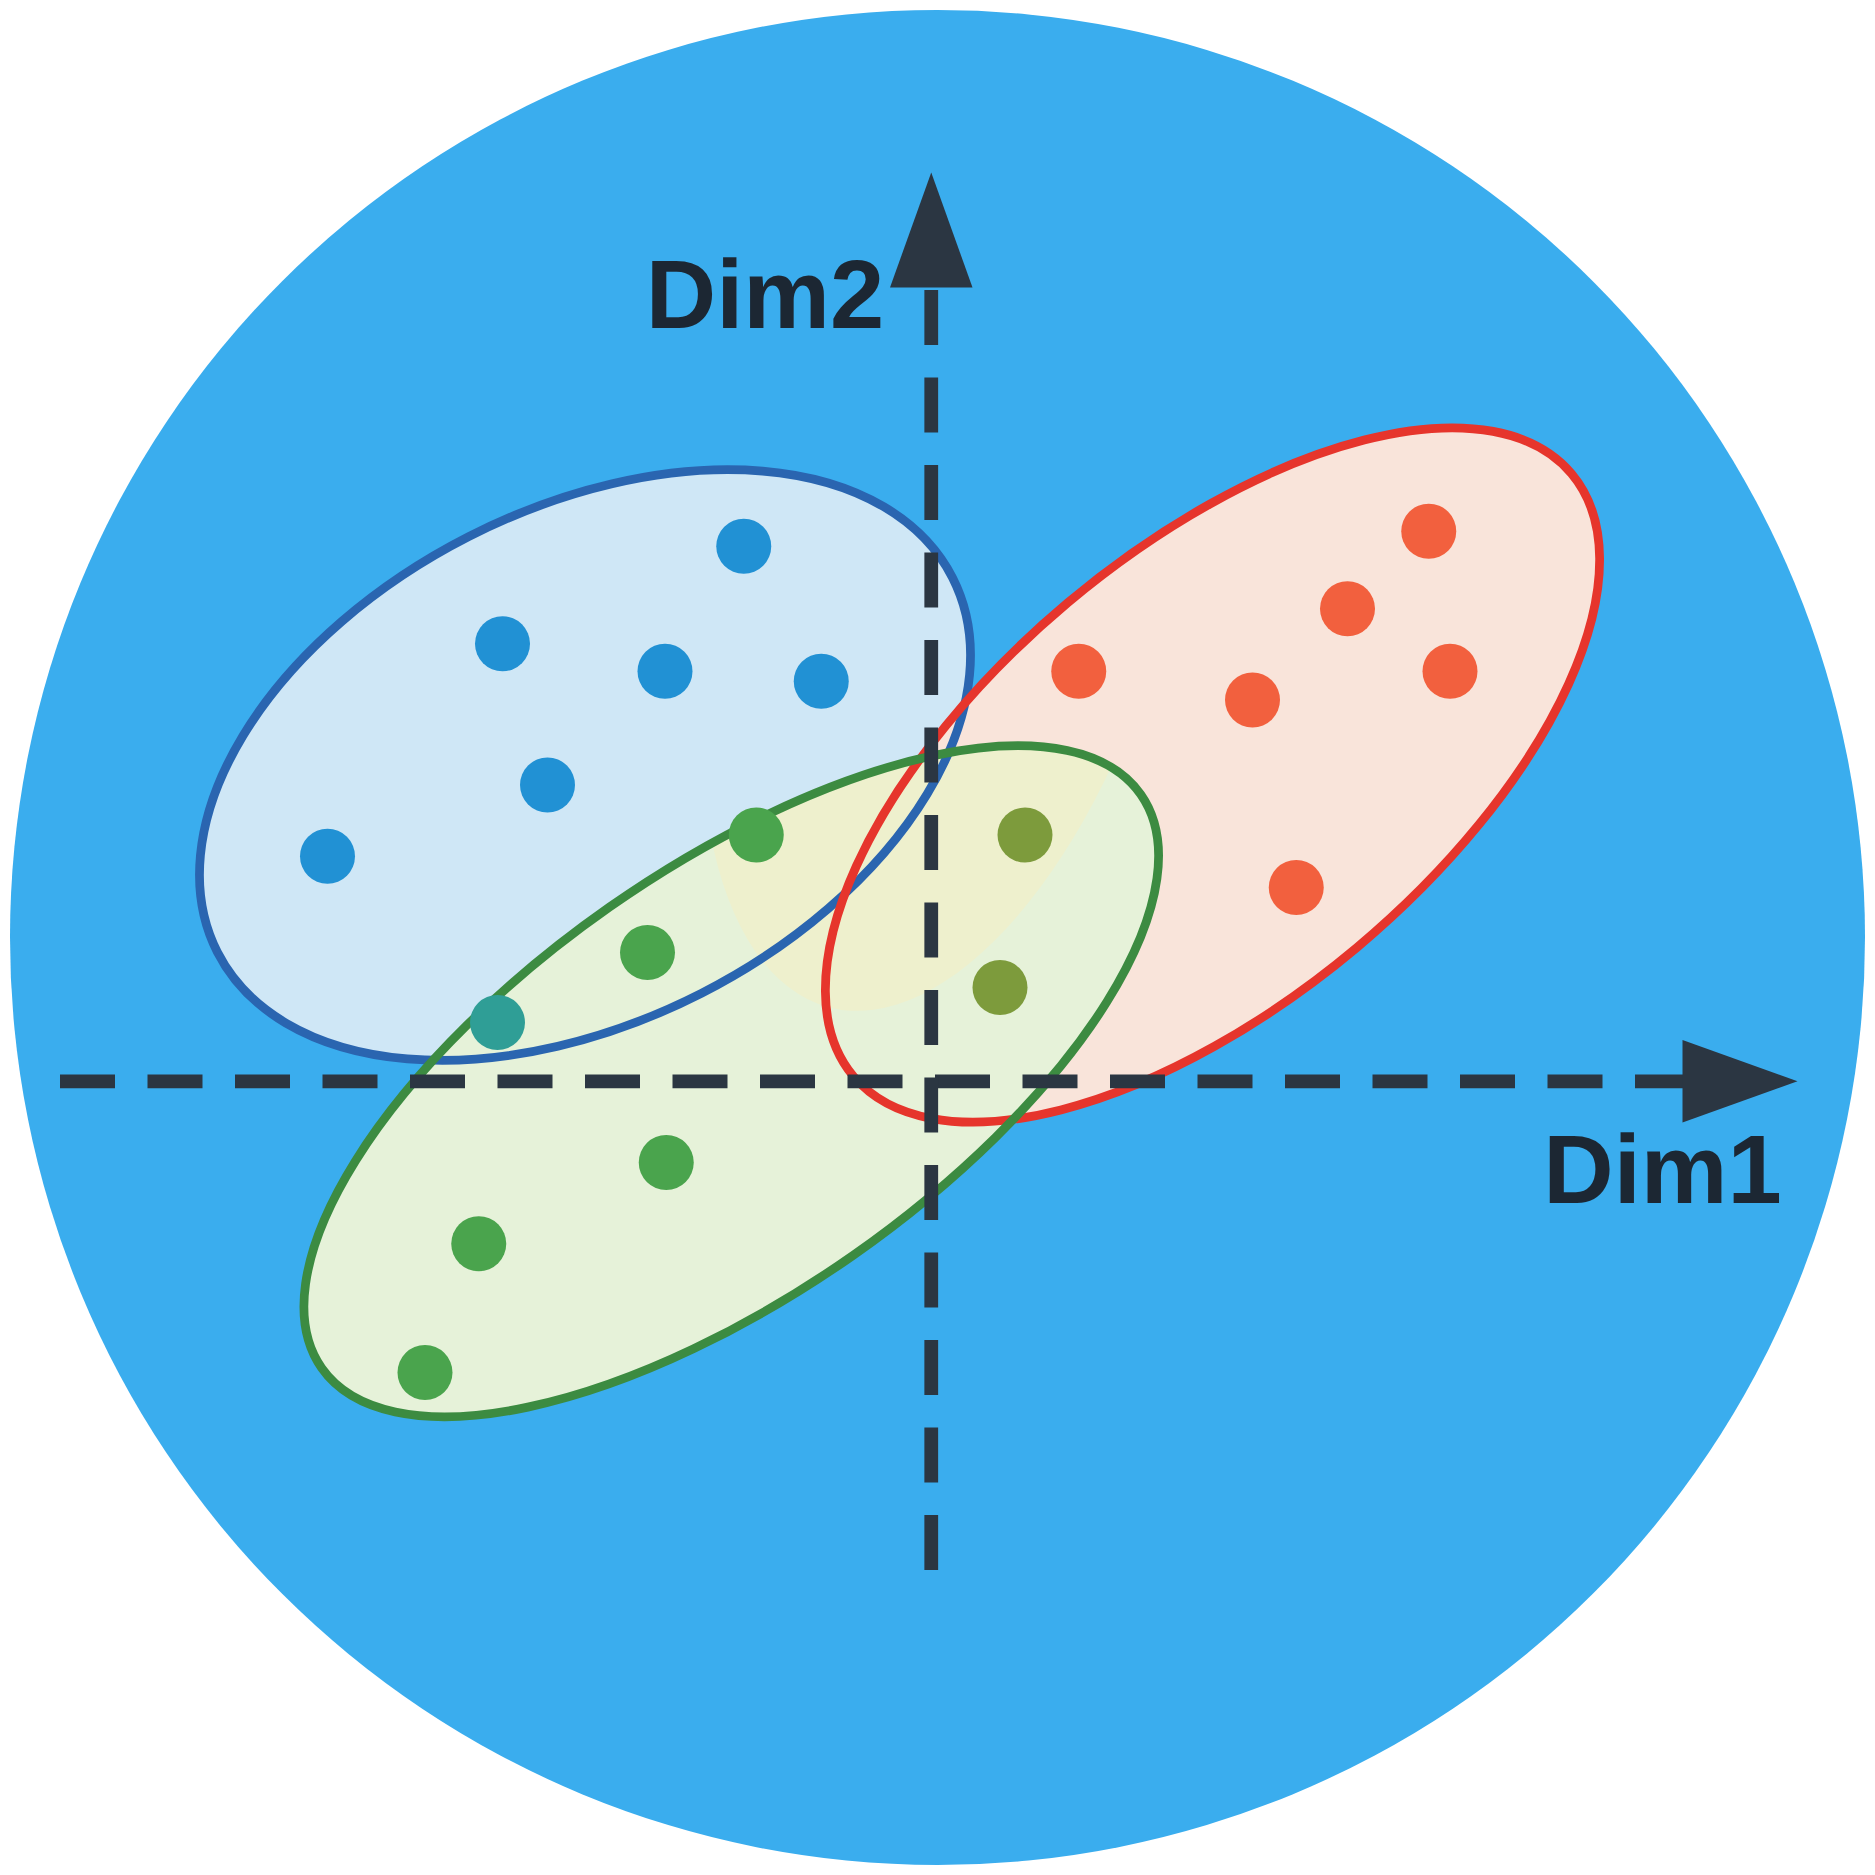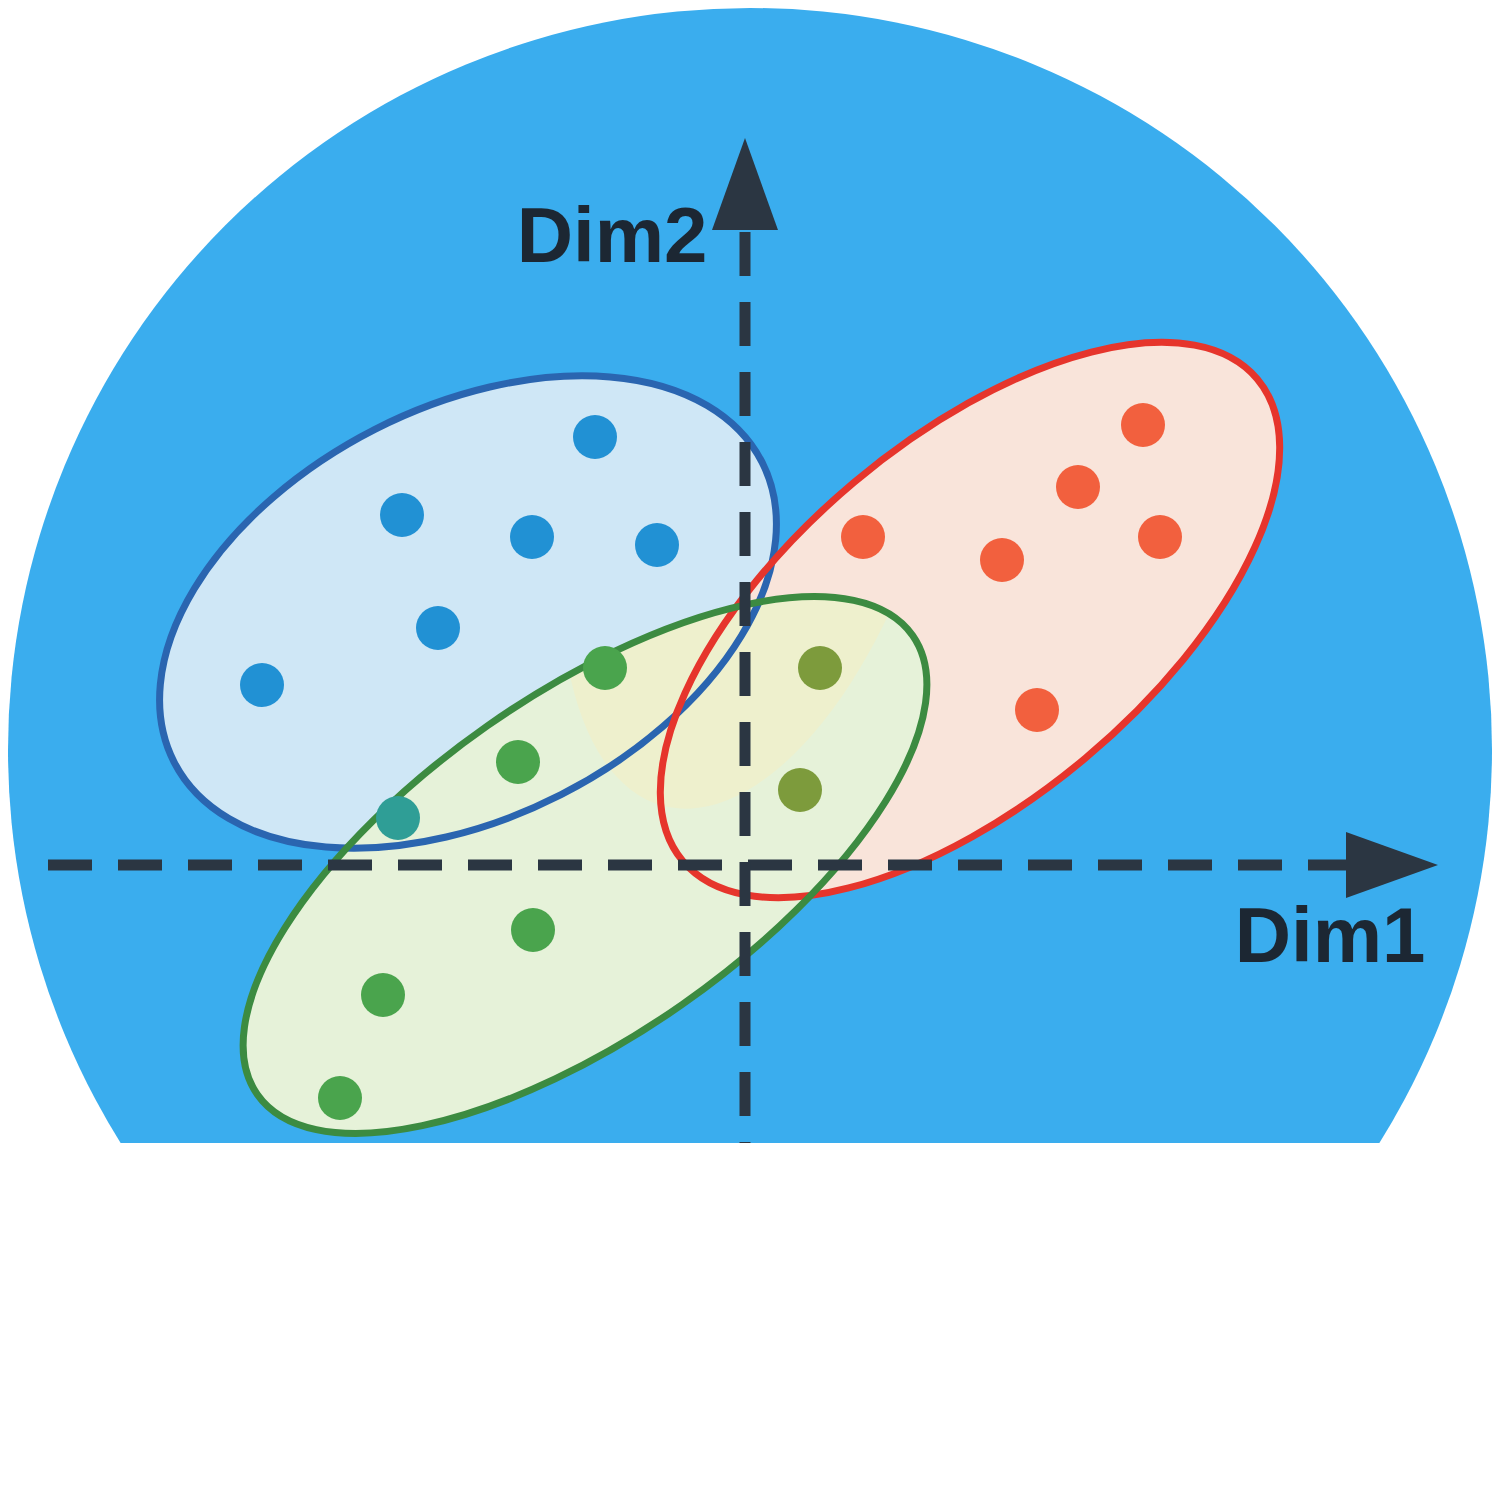--- a/index.html
+++ b/index.html
@@ -4,21 +4,21 @@
 <style>
   html, body {
     margin: 0;
     padding: 0;
     background: #ffffff;
     font-family: "Liberation Sans", sans-serif;
   }
   .stage {
     position: relative;
     width: 1500px;
-    height: 1143px;
+    height: 1500px;
     background: #ffffff;
     overflow: hidden;
   }
   .stage svg {
     display: block;
     width: 1500px;
     height: 1500px;
   }
   .axis-label {
     font-family: "Liberation Sans", "DejaVu Sans", sans-serif;

